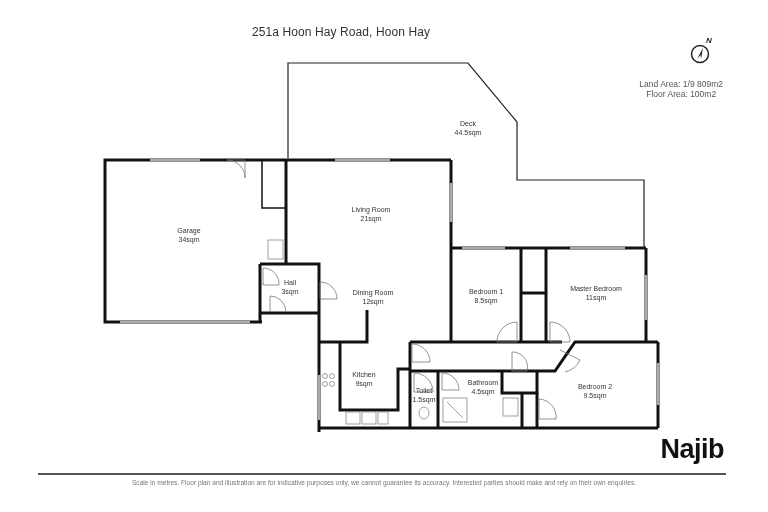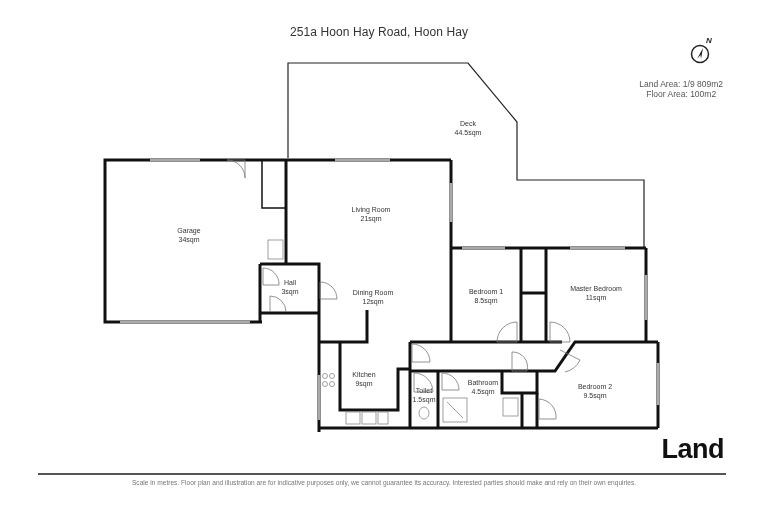--- a/index.html
+++ b/index.html
@@ -1,17 +1,17 @@
 <!DOCTYPE html>
 <html><head>
 <meta charset="utf-8">
 <style>
   html, body { margin:0; padding:0; background:#ffffff; }
   body { width:768px; height:512px; position:relative; overflow:hidden; font-family:"Liberation Sans", sans-serif; color:#222; }
-  .title { position:absolute; left:0; width:682px; top:25px; text-align:center; font-size:12px; color:#333; letter-spacing:0.1px;padding-left:38px; }
+  .title { position:absolute; left:0; width:682px; top:25px; text-align:center; font-size:12px; color:#333; letter-spacing:0.1px; }
   .areas { position:absolute; right:45px; top:79px; text-align:right; font-size:8.5px; color:#555; line-height:10px; }
   .areas div { text-align:center; }
   .compass { position:absolute; left:686px; top:34px; width:30px; height:34px; }
   svg.plan { position:absolute; left:0; top:0; }
   .lbl { font-family:"Liberation Sans", sans-serif; font-size:7px; fill:#333; text-anchor:middle; }
   .brand { position:absolute; right:44px; top:434px; font-size:27px; font-weight:bold; color:#111; font-family:"Liberation Sans", sans-serif; letter-spacing:-0.5px; }
   .rule { position:absolute; left:38px; width:688px; top:473px; height:2px; background:#555; }
   .disclaimer { position:absolute; left:0; width:768px; top:479px; text-align:center; font-size:6.6px; color:#777; }
 </style>
 </head>
@@ -146,15 +146,15 @@
     <text class="lbl" x="424" y="402">1.5sqm</text>
 
     <text class="lbl" x="483" y="385">Bathroom</text>
     <text class="lbl" x="483" y="394">4.5sqm</text>
 
     <text class="lbl" x="595" y="389">Bedroom 2</text>
     <text class="lbl" x="595" y="398">9.5sqm</text>
   </g>
 </svg>
 
-<div class="brand">Land</div>
+<div class="brand">Najib</div>
 <div class="rule"></div>
 <div class="disclaimer">Scale in metres. Floor plan and illustration are for indicative purposes only, we cannot guarantee its accuracy. Interested parties should make and rely on their own enquiries.</div>
 
 </body></html>

